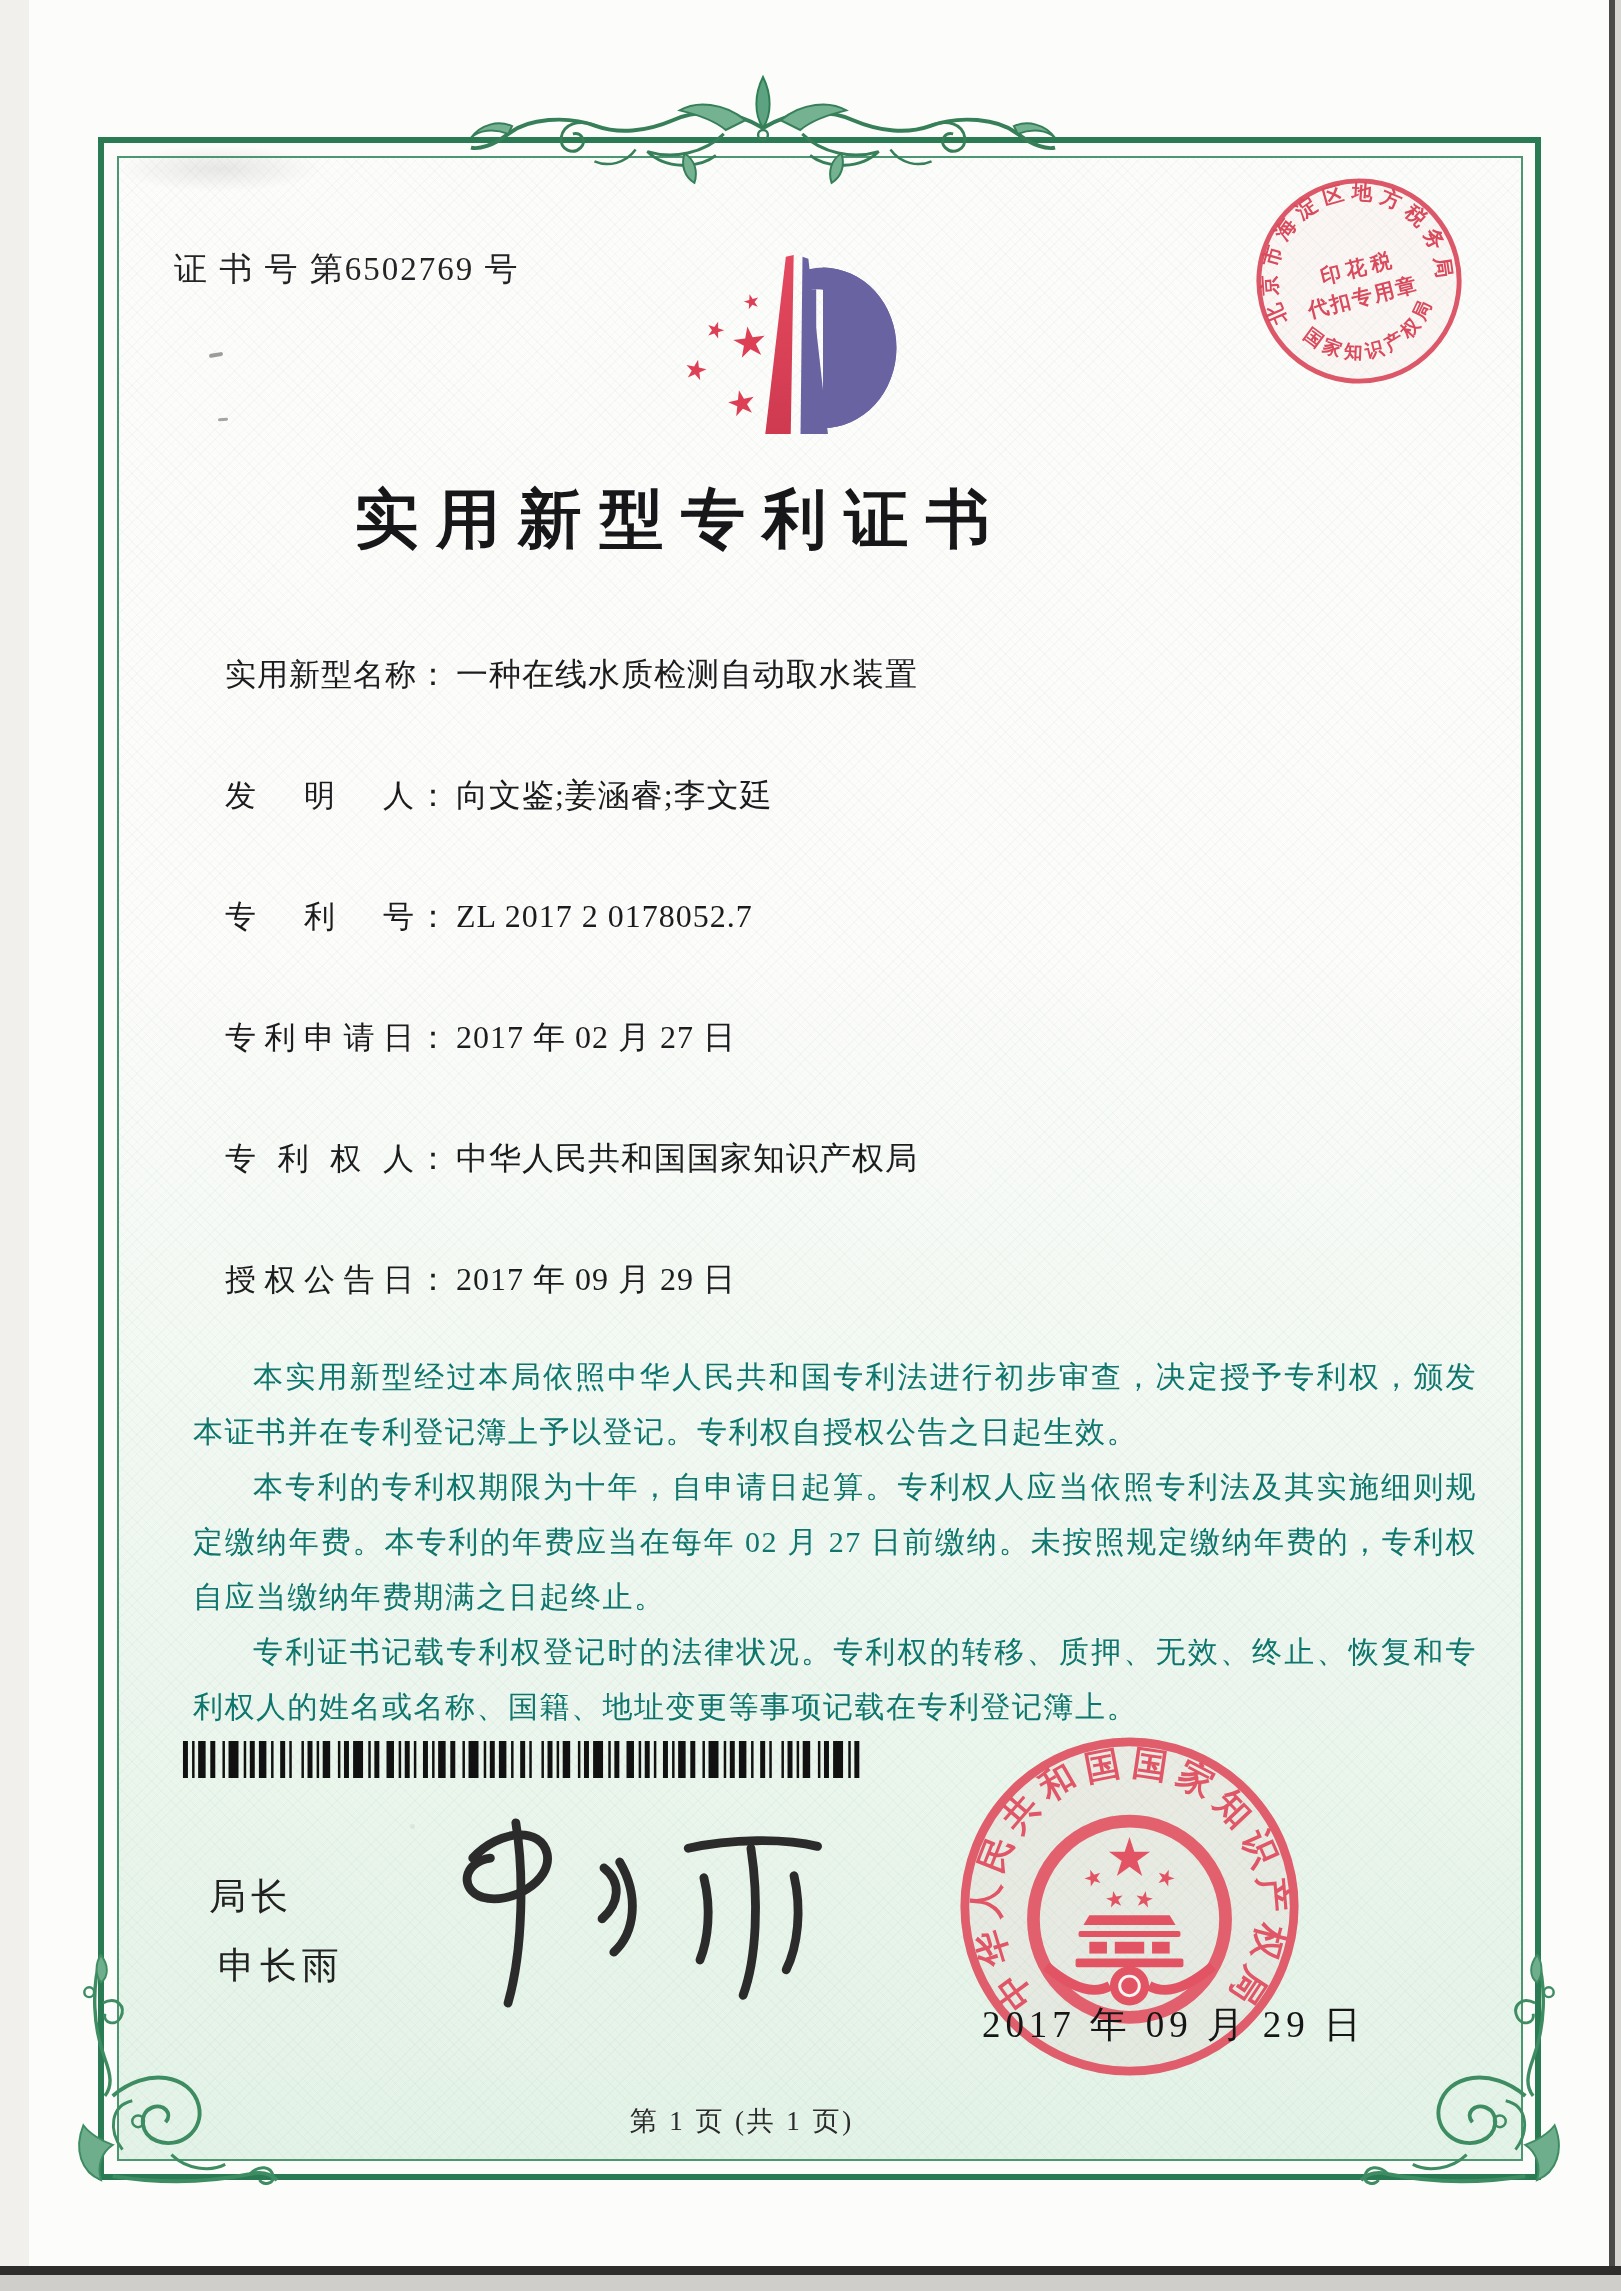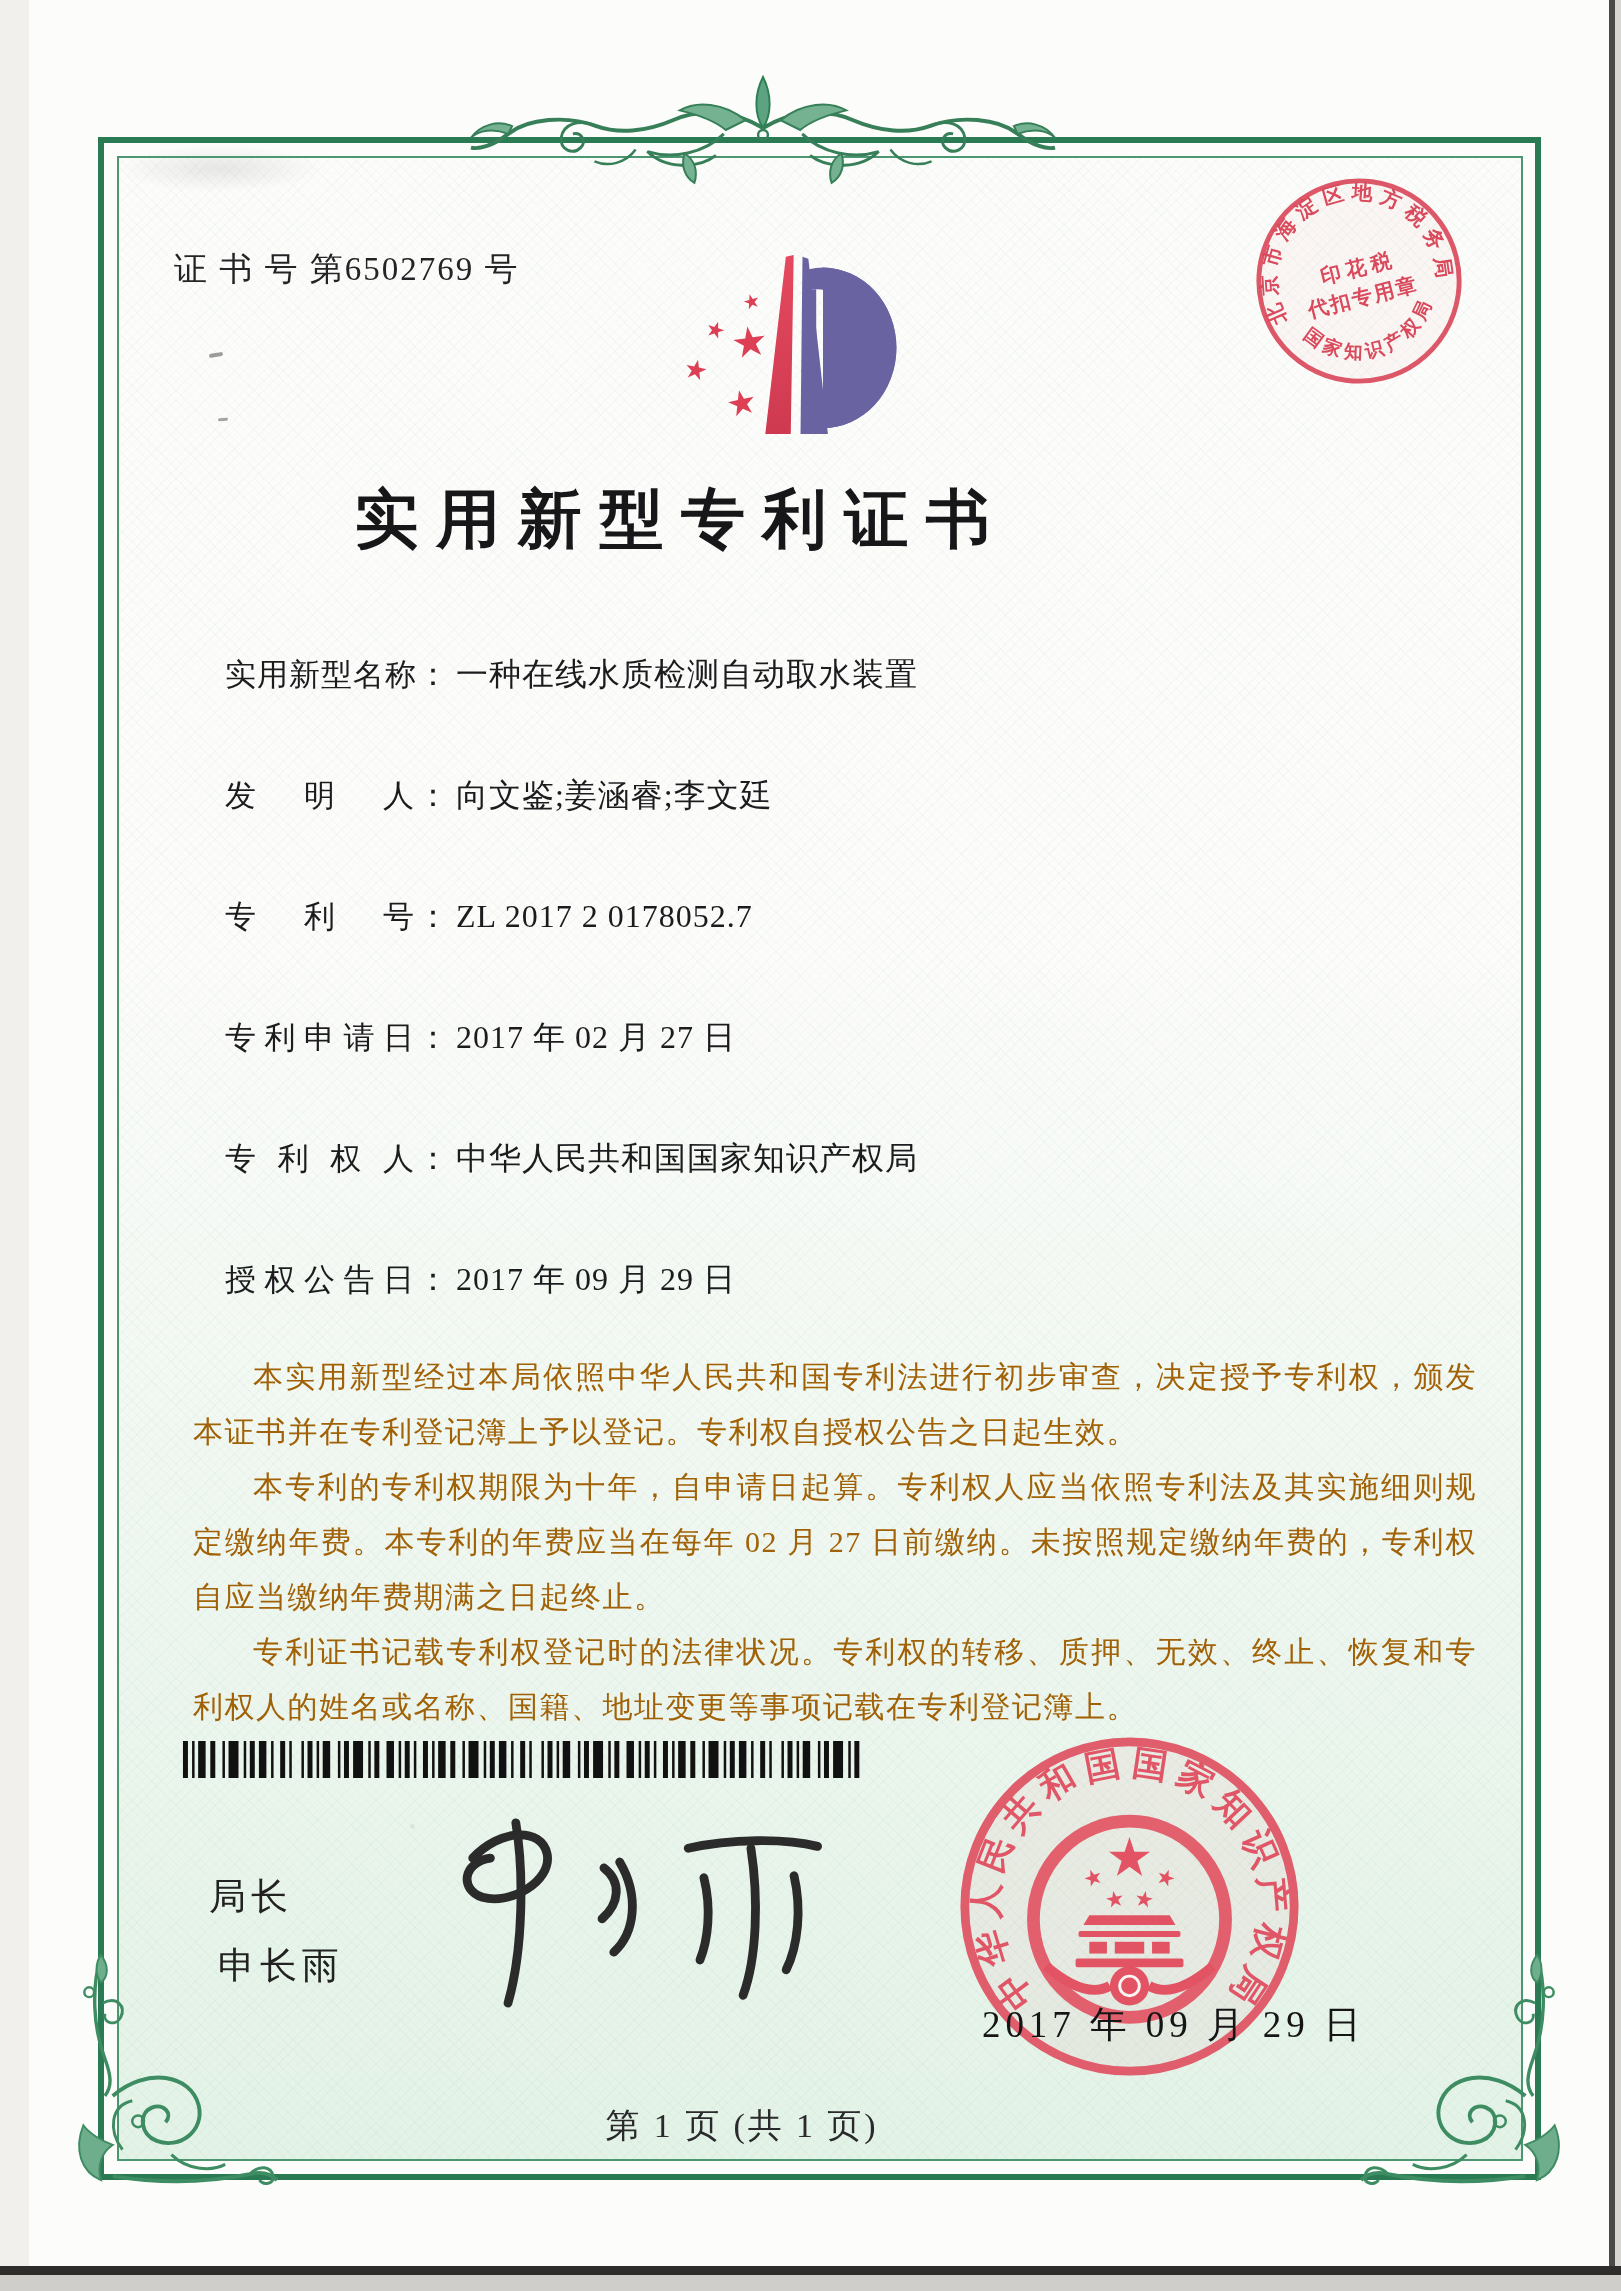--- a/index.html
+++ b/index.html
@@ -46,33 +46,33 @@
 
   
   .fields{position:absolute;left:201px;top:653px;width:1176px;}
   .field-row{height:121px;font-size:32px;letter-spacing:1px;white-space:nowrap;}
   .flabel{display:inline-block;width:190px;font-size:31px;text-align:justify;text-align-last:justify;vertical-align:baseline;margin-left:24px;}
   .fcolon{display:inline-block;margin:0 5.9px 0 2px;}
   .fvalue{letter-spacing:1px;}
 
   
   .paras{position:absolute;left:193px;top:1349px;width:1284px;font-size:30px;line-height:55px;
-    text-align:justify;letter-spacing:1.5px;color:#a16207;}
+    text-align:justify;letter-spacing:1.5px;color:#0f766e;}
   .paras p{margin:0;text-indent:2em;}
 
   
   .barcode-svg{position:absolute;left:181px;top:1741px;width:686px;height:37px;fill:#111;}
   .signer-title{position:absolute;left:209px;top:1872px;font-size:37px;letter-spacing:4.9px;
     font-family:"Liberation Sans","DejaVu Sans",sans-serif;font-weight:500;color:#222;}
   .signer-name{position:absolute;left:218px;top:1941px;font-size:37px;letter-spacing:4.9px;
     font-family:"Liberation Sans","DejaVu Sans",sans-serif;font-weight:400;color:#222;}
   .signature{position:absolute;left:412px;top:1811px;width:431px;height:201px;}
   .office-seal{position:absolute;left:956px;top:1733px;width:347px;height:347px;}
   .issue-date{position:absolute;left:982px;top:2000px;font-size:37px;letter-spacing:4.9px;color:#151515;z-index:5;}
-  .footer{position:absolute;left:546px;top:2103px;width:392px;text-align:center;font-size:34px;letter-spacing:2.9px;color:#2a2a2c;}
+  .footer{position:absolute;left:546px;top:2103px;width:392px;text-align:center;font-size:27px;letter-spacing:2.9px;color:#2a2a2c;}
 </style>
 </head>
 <body>
 
 <div class="scan">
 
   <div class="edge-left"></div>
   <div class="edge-right-line"></div>
   <div class="edge-right"></div>
   <div class="edge-bottom-line"></div>

